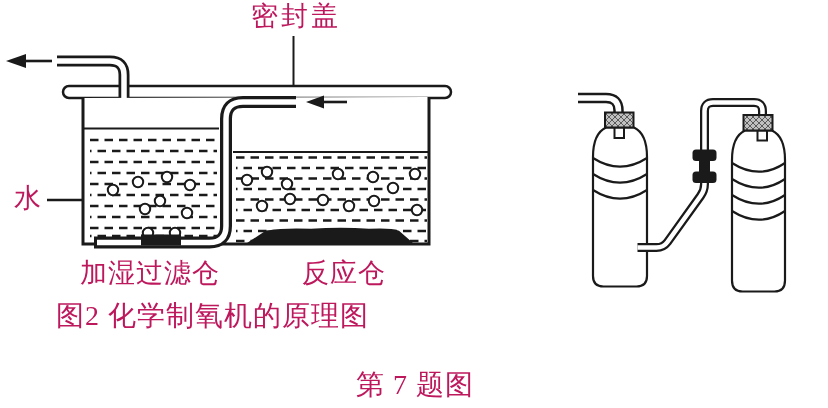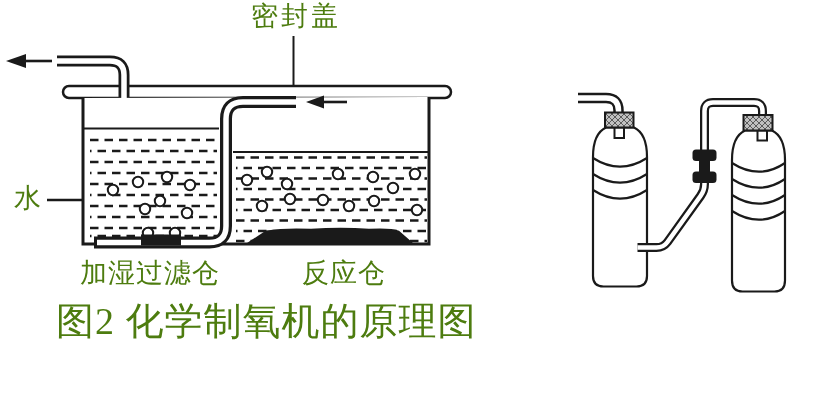--- a/index.html
+++ b/index.html
@@ -9,27 +9,27 @@
     background:#ffffff;
     overflow:hidden;
     font-family:"Liberation Serif","DejaVu Serif",serif;
     color:#1a1a1a;
   }
   .art{position:absolute;left:0;top:0;}
   .label{
     position:absolute;
     white-space:nowrap;
     line-height:1;
-    color:#4d7c0f;
+    color:#be185d;
   }
   .lbl-seal   {left:251px;top:3px;  font-size:27px;letter-spacing:3px;}
   .lbl-water  {left:14px; top:185px;font-size:27px;}
   .lbl-humid  {left:80px; top:260px;font-size:27px;letter-spacing:1px;}
   .lbl-react  {left:302px;top:260px;font-size:27px;letter-spacing:1px;}
-  .cap-fig2   {left:56px; top:302px;font-size:38px;letter-spacing:1px;}
+  .cap-fig2   {left:56px; top:302px;font-size:28px;letter-spacing:1px;}
   .cap-fig3   {left:549px;top:301px;font-size:28px;letter-spacing:2px;}
   .cap-footer {left:356px;top:371px;font-size:28px;letter-spacing:1px;}
 </style>
 </head>
 <body>
 
 <div class="canvas">
 
   <svg class="art" width="828" height="408" viewBox="0 0 828 408">
     <defs>
@@ -150,13 +150,14 @@
         <rect x="692.5" y="171.5" width="24" height="11.5" rx="3.5"></rect>
       </g>
     </g>
   </svg>
 
   <div class="label lbl-seal">密封盖</div>
   <div class="label lbl-water">水</div>
   <div class="label lbl-react">反应仓</div>
   <div class="label lbl-humid">加湿过滤仓</div>
   <div class="label cap-fig2">图2 化学制氧机的原理图</div>
+  <div class="label cap-footer">第 7 题图</div>
 </div>
 
 </body></html>

